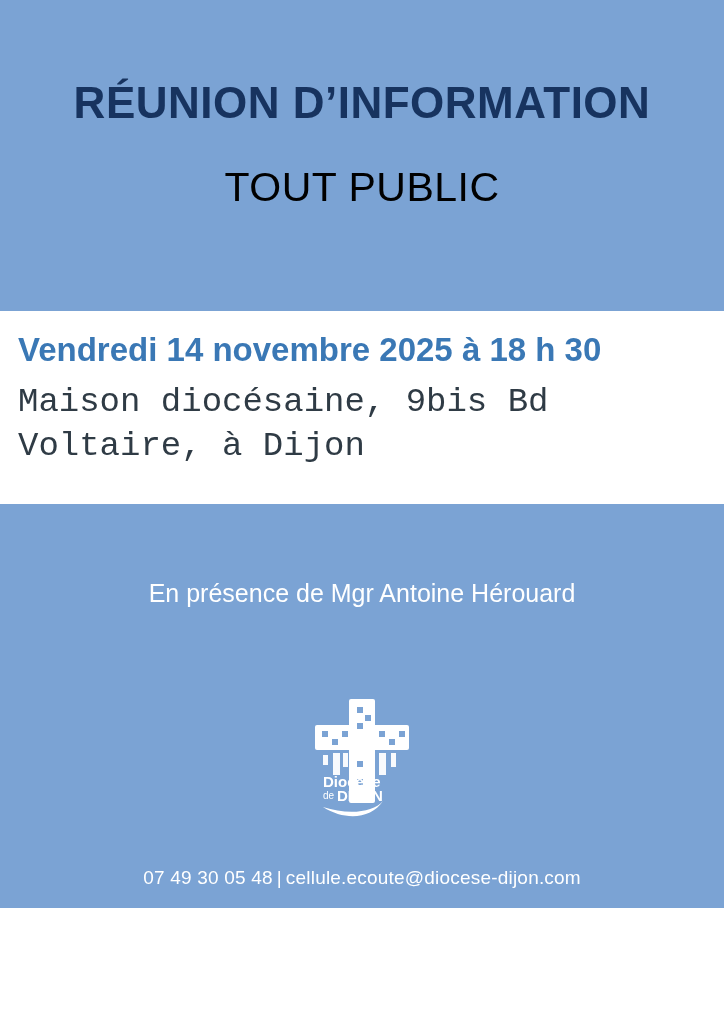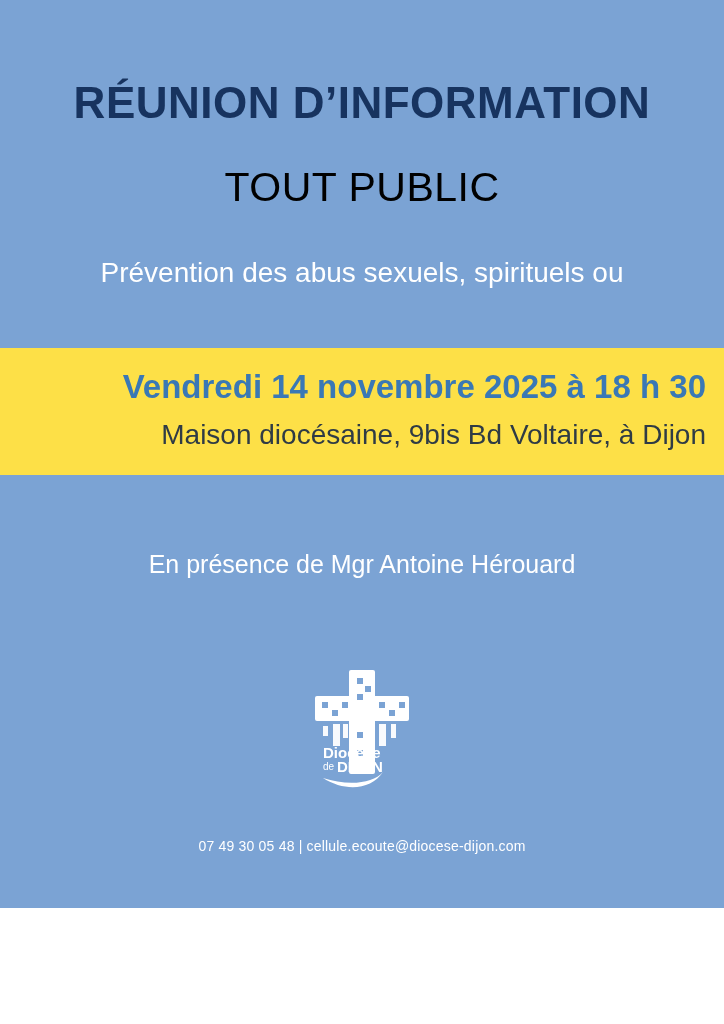--- a/index.html
+++ b/index.html
@@ -47,39 +47,40 @@
     font-size: 28px;
     color: #ffffff;
     font-weight: normal;
     line-height: 1.32;
     margin: 45px 42px 0 42px;
   }
 
   
   .white-band {
     width: 100%;
-    background: #fde047;
+    background: #ffffff;
     margin-top: 56px;
     padding: 18px 0 22px 0;
-    text-align: right;
+    text-align: left;
     box-sizing: border-box;
   }
   .band-date {
     font-size: 33px;
     font-weight: bold;
     color: #3a78b5;
     line-height: 1.25;
     margin: 0 18px;
   }
   .band-place {
-    font-size: 28px;
+    font-size: 34px;
     font-weight: normal;
     color: #2f3b45;
     line-height: 1.3;
-    margin: 9px 18px 0 18px;
+    margin: 9px 18px 14px 18px;
+    font-family: Liberation Mono, monospace;
   }
 
   
   .lower {
     width: 100%;
     text-align: center;
     flex: 1;
     display: flex;
     flex-direction: column;
     align-items: center;
@@ -108,40 +109,39 @@
     width: 150px;
     height: 130px;
     position: relative;
   }
   .logo-wrap svg {
     display: block;
   }
 
   
   .footer {
-    font-size: 14px;
+    font-size: 19px;
     color: #ffffff;
     margin-top: 42px;
     margin-bottom: 46px;
     letter-spacing: 0.2px;
   }
   .footer .sep {
     padding: 0 4px;
   }
 </style>
 </head>
 <body>
 
 <div class="poster">
 
   <div class="top-block">
     <div class="title-main">RÉUNION D’INFORMATION</div>
     <div class="title-sub">TOUT PUBLIC</div>
     <div class="intro">
-      <div>Prévention des abus sexuels, spirituels ou</div>
     </div>
   </div>
 
   <div class="white-band">
     <div class="band-date">Vendredi 14 novembre 2025 à 18 h 30</div>
     <div class="band-place">Maison diocésaine, 9bis Bd Voltaire, à Dijon</div>
   </div>
 
   <div class="lower">
     <div class="presence">En présence de Mgr Antoine Hérouard</div>

